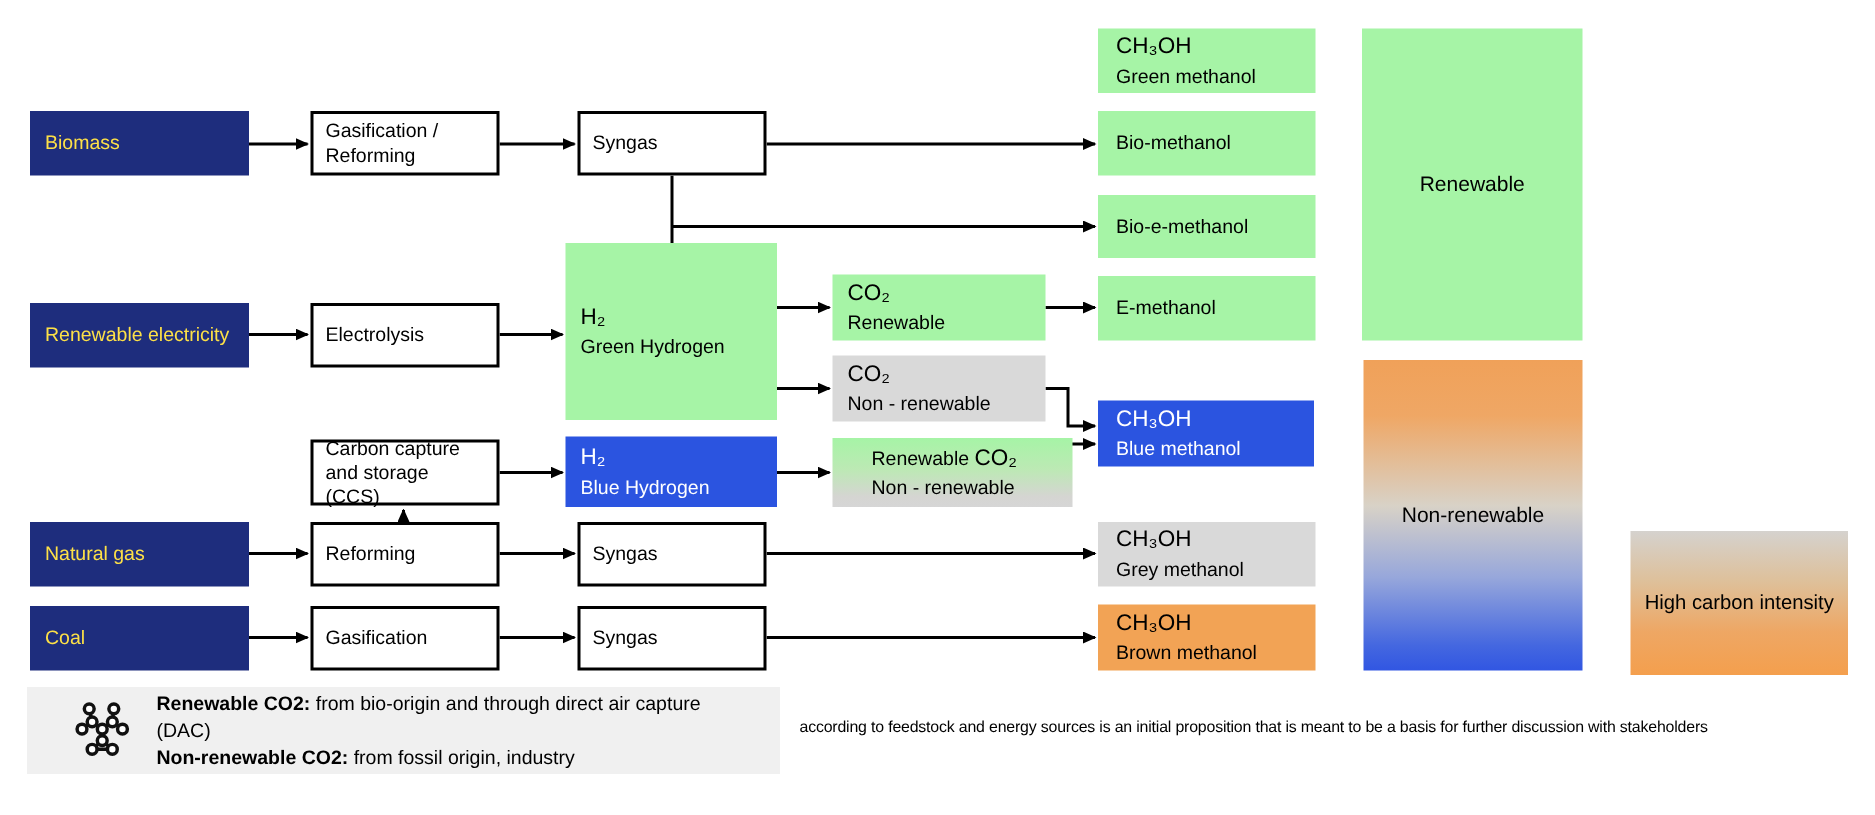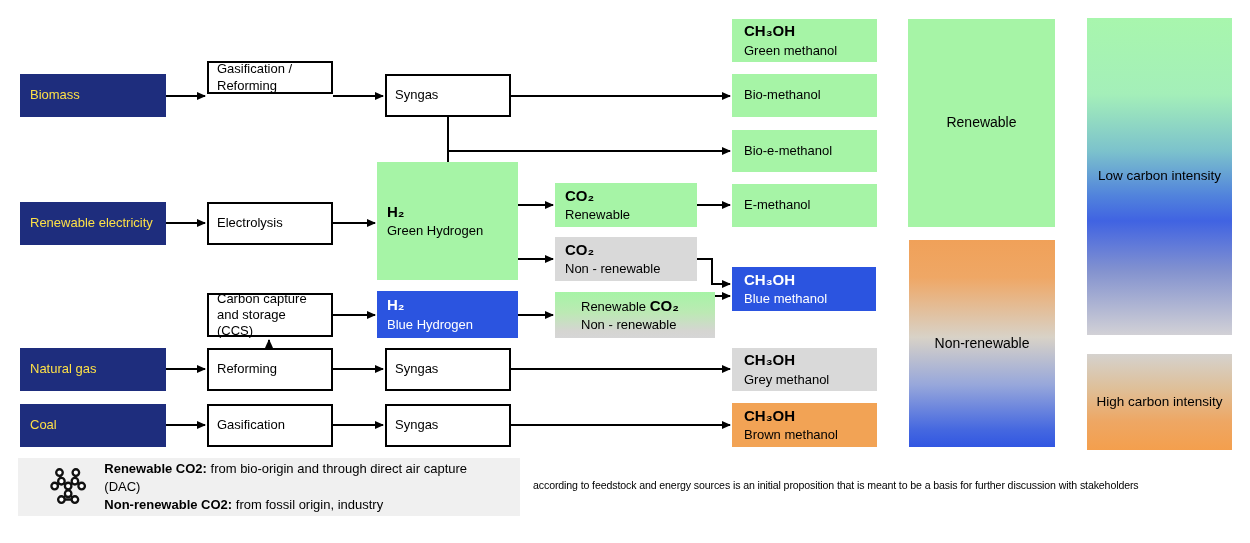--- a/index.html
+++ b/index.html
@@ -10,21 +10,21 @@
   }
   .lines{position:absolute;left:0;top:0;width:1250px;height:543px;pointer-events:none;}
   .box{position:absolute;box-sizing:border-box;display:flex;flex-direction:column;justify-content:center;font-size:13px;line-height:1.25;}
   .navy{background:var(--navy,#1E2D7D);color:#fde047;padding:0 10px;}
   .outline{background:#fff;border:2px solid #000;padding:0 8px;white-space:pre-line;}
   .greenfill{background:var(--green,#A6F4A6);padding:0 12px;}
   .bluefill{background:var(--blue,#2B54E0);color:#fff;padding:0 12px;}
   .greyfill{background:var(--grey,#D9D9D9);padding:0 12px;}
   .orangefill{background:var(--orange,#F2A355);padding:0 12px;}
   .mixedfill{background:linear-gradient(180deg,var(--green,#A6F4A6) 0%,#BCE9B4 45%,#D5D5D2 85%,#D6D6D6 100%);padding:0 12px;}
-  .t{font-weight:bold;font-size:15px;}
+  .t{font-weight:normal;font-size:15px;}
   .s{font-size:13px;margin-top:2px;}
   .center{align-items:center;text-align:center;padding:0;}
   .grad-nonren{background:linear-gradient(180deg,#F0A159 0%,#EFA765 18%,#D8D2C7 47%,#97A7DB 70%,#4467E0 92%,#3156E2 100%);}
   .grad-low{background:linear-gradient(180deg,#A8F6AD 0%,#A4EFB9 24%,#7CC2CC 42%,#5183DC 56%,#4063E2 64%,#8493CF 80%,#D2D1D6 100%);}
   .grad-high{background:linear-gradient(180deg,#D5D2CE 0%,#DEC09A 35%,#EEA764 70%,#F49F4D 100%);}
   .legend{
     position:absolute;left:18px;top:458px;width:502px;height:58px;
     background:var(--legend_bg,#F0F0F0);display:flex;align-items:center;padding:0 28px;box-sizing:border-box;
   }
   .legend-text{margin-left:14px;font-size:13px;line-height:1.4;}
@@ -68,21 +68,21 @@
       <path d="M333,425 H383" marker-end="url(#ah)"></path>
       <path d="M511,425 H730" marker-end="url(#ah)"></path>
     </g>
   </svg>
 
   <div class="box navy" style="left:20px;top:74px;width:146px;height:43px">Biomass</div>
   <div class="box navy" style="left:20px;top:202px;width:146px;height:43px">Renewable electricity</div>
   <div class="box navy" style="left:20px;top:348px;width:146px;height:43px">Natural gas</div>
   <div class="box navy" style="left:20px;top:404px;width:146px;height:43px">Coal</div>
 
-  <div class="box outline" style="left:207px;top:61px;width:126px;height:33px">Gasification /
+  <div class="box outline" style="left:207px;top:74px;width:126px;height:43px">Gasification /
 Reforming</div>
   <div class="box outline" style="left:207px;top:202px;width:126px;height:43px">Electrolysis</div>
   <div class="box outline" style="left:207px;top:293px;width:126px;height:44px">Carbon capture
 and storage (CCS)</div>
   <div class="box outline" style="left:207px;top:348px;width:126px;height:43px">Reforming</div>
   <div class="box outline" style="left:207px;top:404px;width:126px;height:43px">Gasification</div>
 
   <div class="box outline" style="left:385px;top:74px;width:126px;height:43px">Syngas</div>
   <div class="box outline" style="left:385px;top:348px;width:126px;height:43px">Syngas</div>
   <div class="box outline" style="left:385px;top:404px;width:126px;height:43px">Syngas</div>
@@ -127,21 +127,20 @@
     <div class="s">Grey methanol</div>
   </div>
   <div class="box orangefill" style="left:732px;top:403px;width:145px;height:44px">
     <div class="t">CH₃OH</div>
     <div class="s">Brown methanol</div>
   </div>
 
   <div class="box greenfill center" style="left:908px;top:19px;width:147px;height:208px;font-size:14px">Renewable</div>
   <div class="box grad-nonren center" style="left:909px;top:240px;width:146px;height:207px;font-size:14px">Non-renewable</div>
 
-  <div class="box grad-low center" style="left:1087px;top:18px;width:145px;height:317px;font-size:13.5px">Low carbon intensity</div>
   <div class="box grad-high center" style="left:1087px;top:354px;width:145px;height:96px;font-size:13.5px">High carbon intensity</div>
 
   <div class="legend">
     <svg width="46" height="46" viewBox="0 0 46 46">
       <g stroke="#111" stroke-width="2.4" fill="none" stroke-linecap="round">
         <path d="M9,22 L16,17 L23,22 L30,17 L37,22"></path>
         <path d="M16,17 L14,8"></path>
         <path d="M30,17 L31,8"></path>
         <path d="M23,22 L23,30"></path>
         <path d="M23,30 L16,36"></path>

